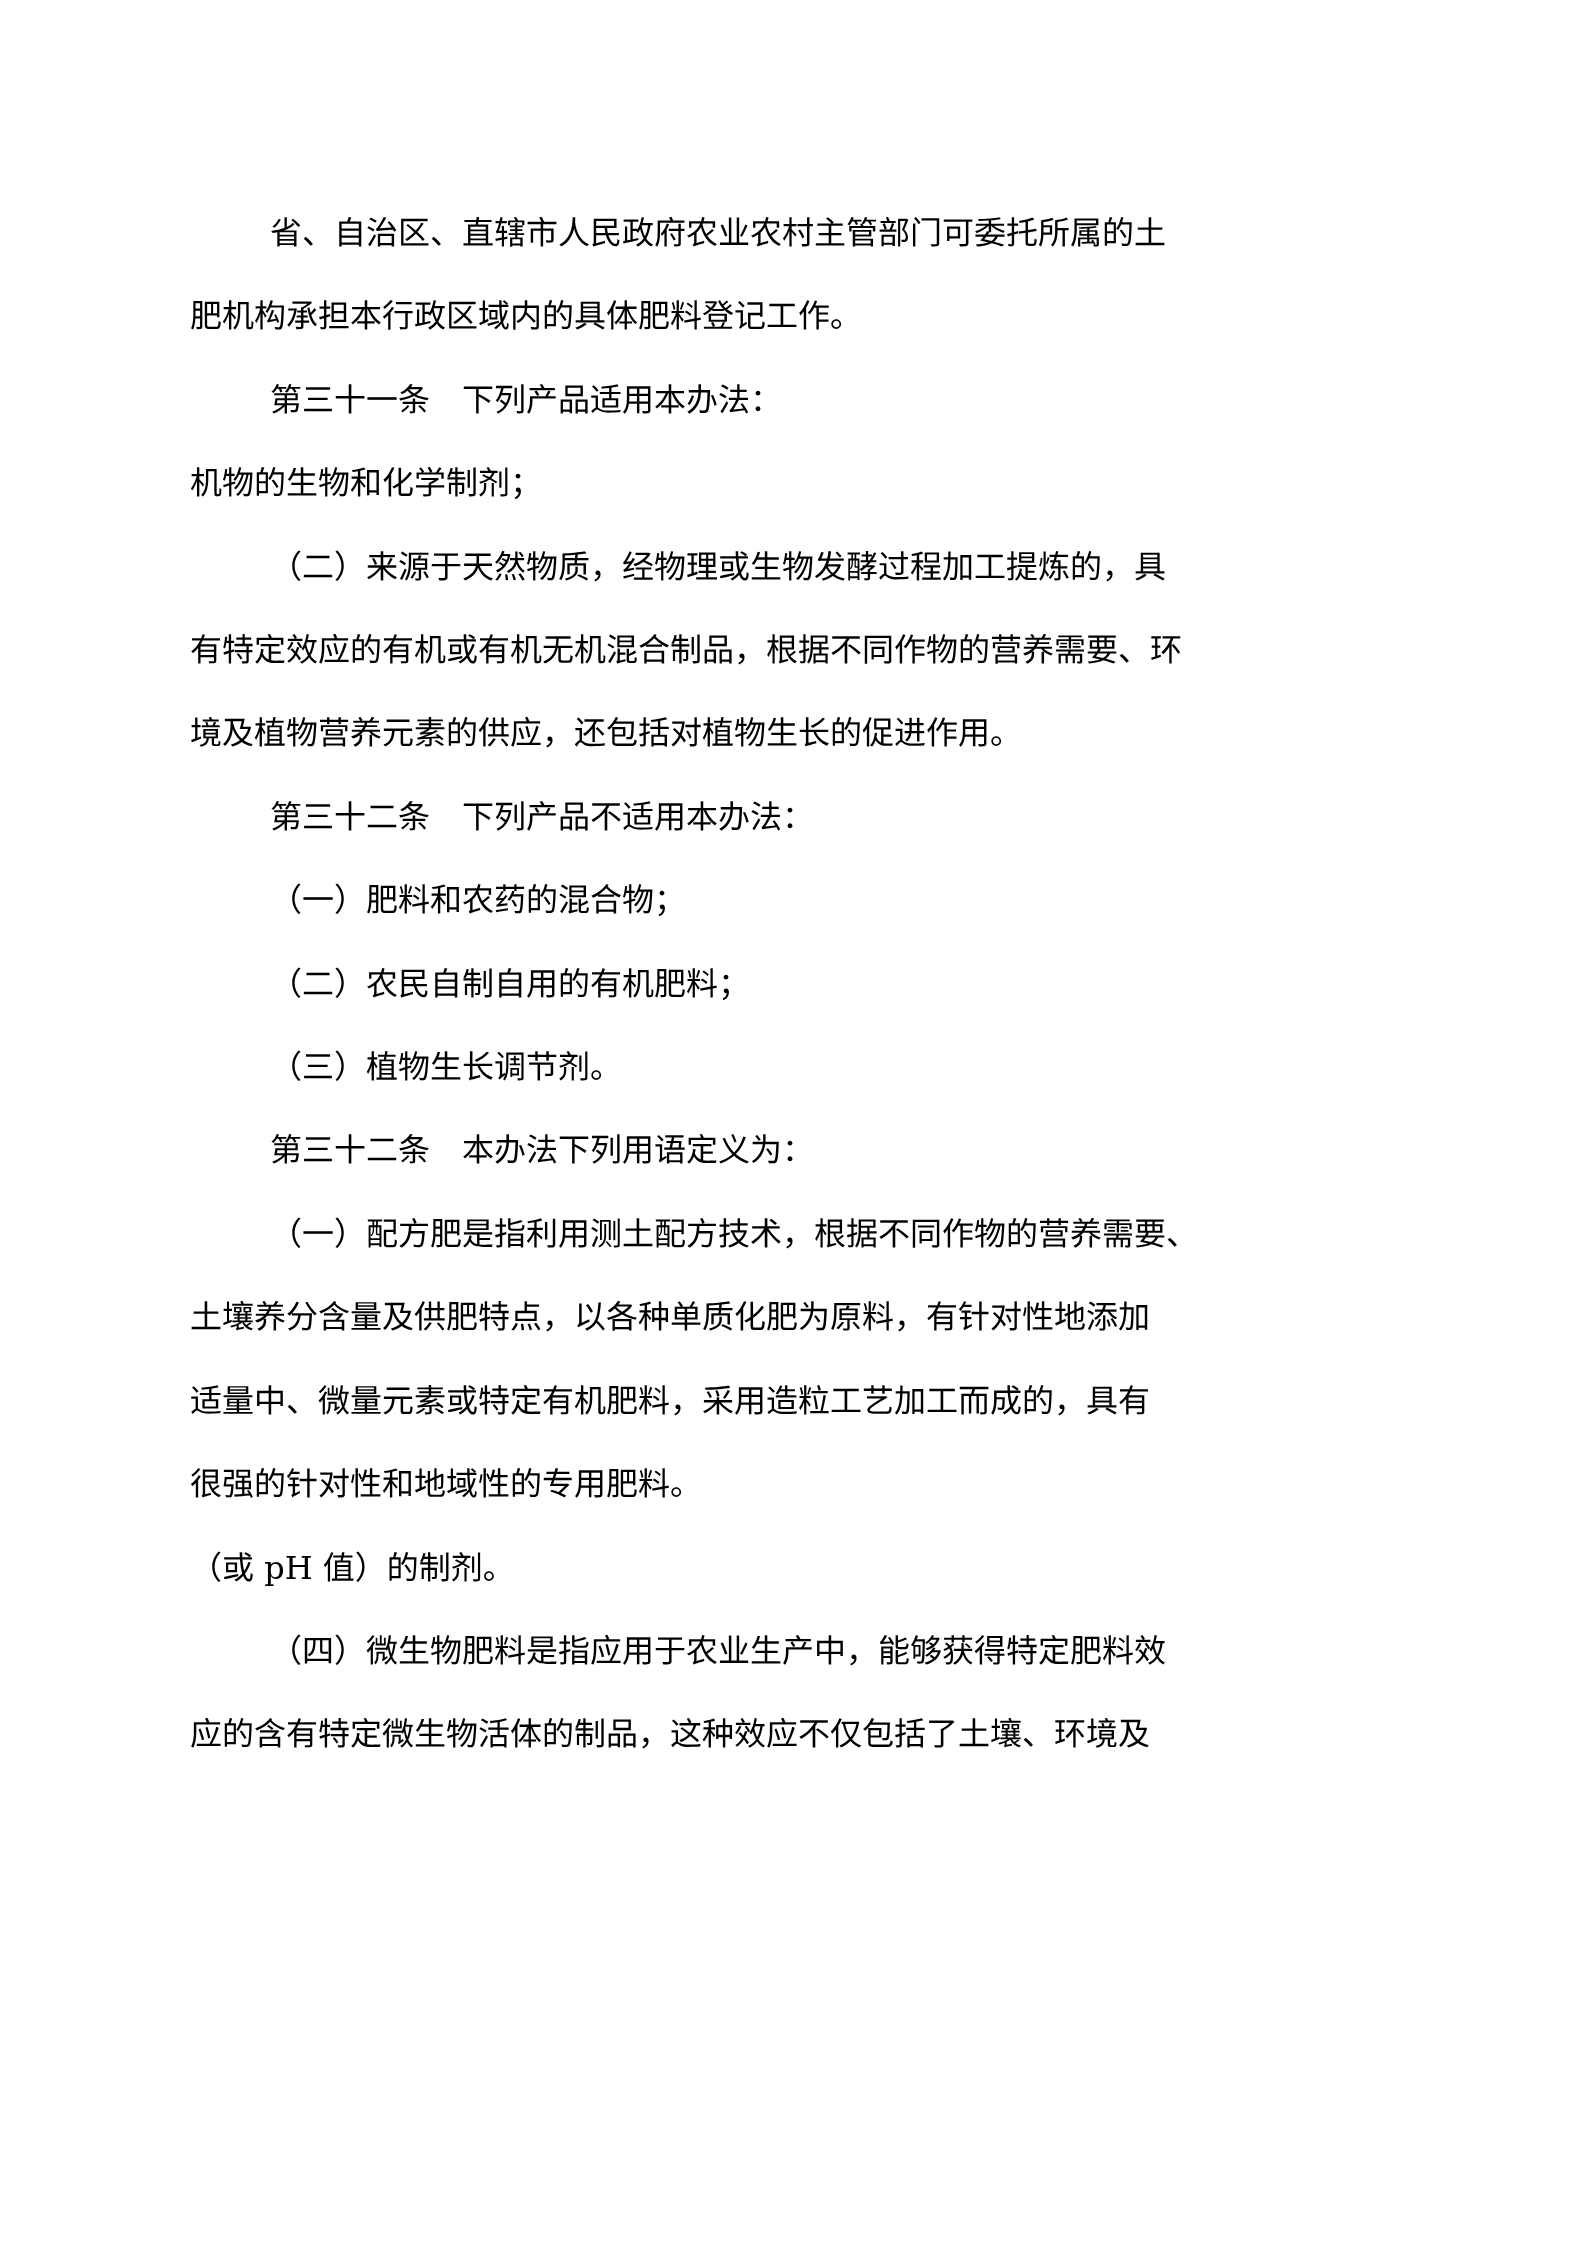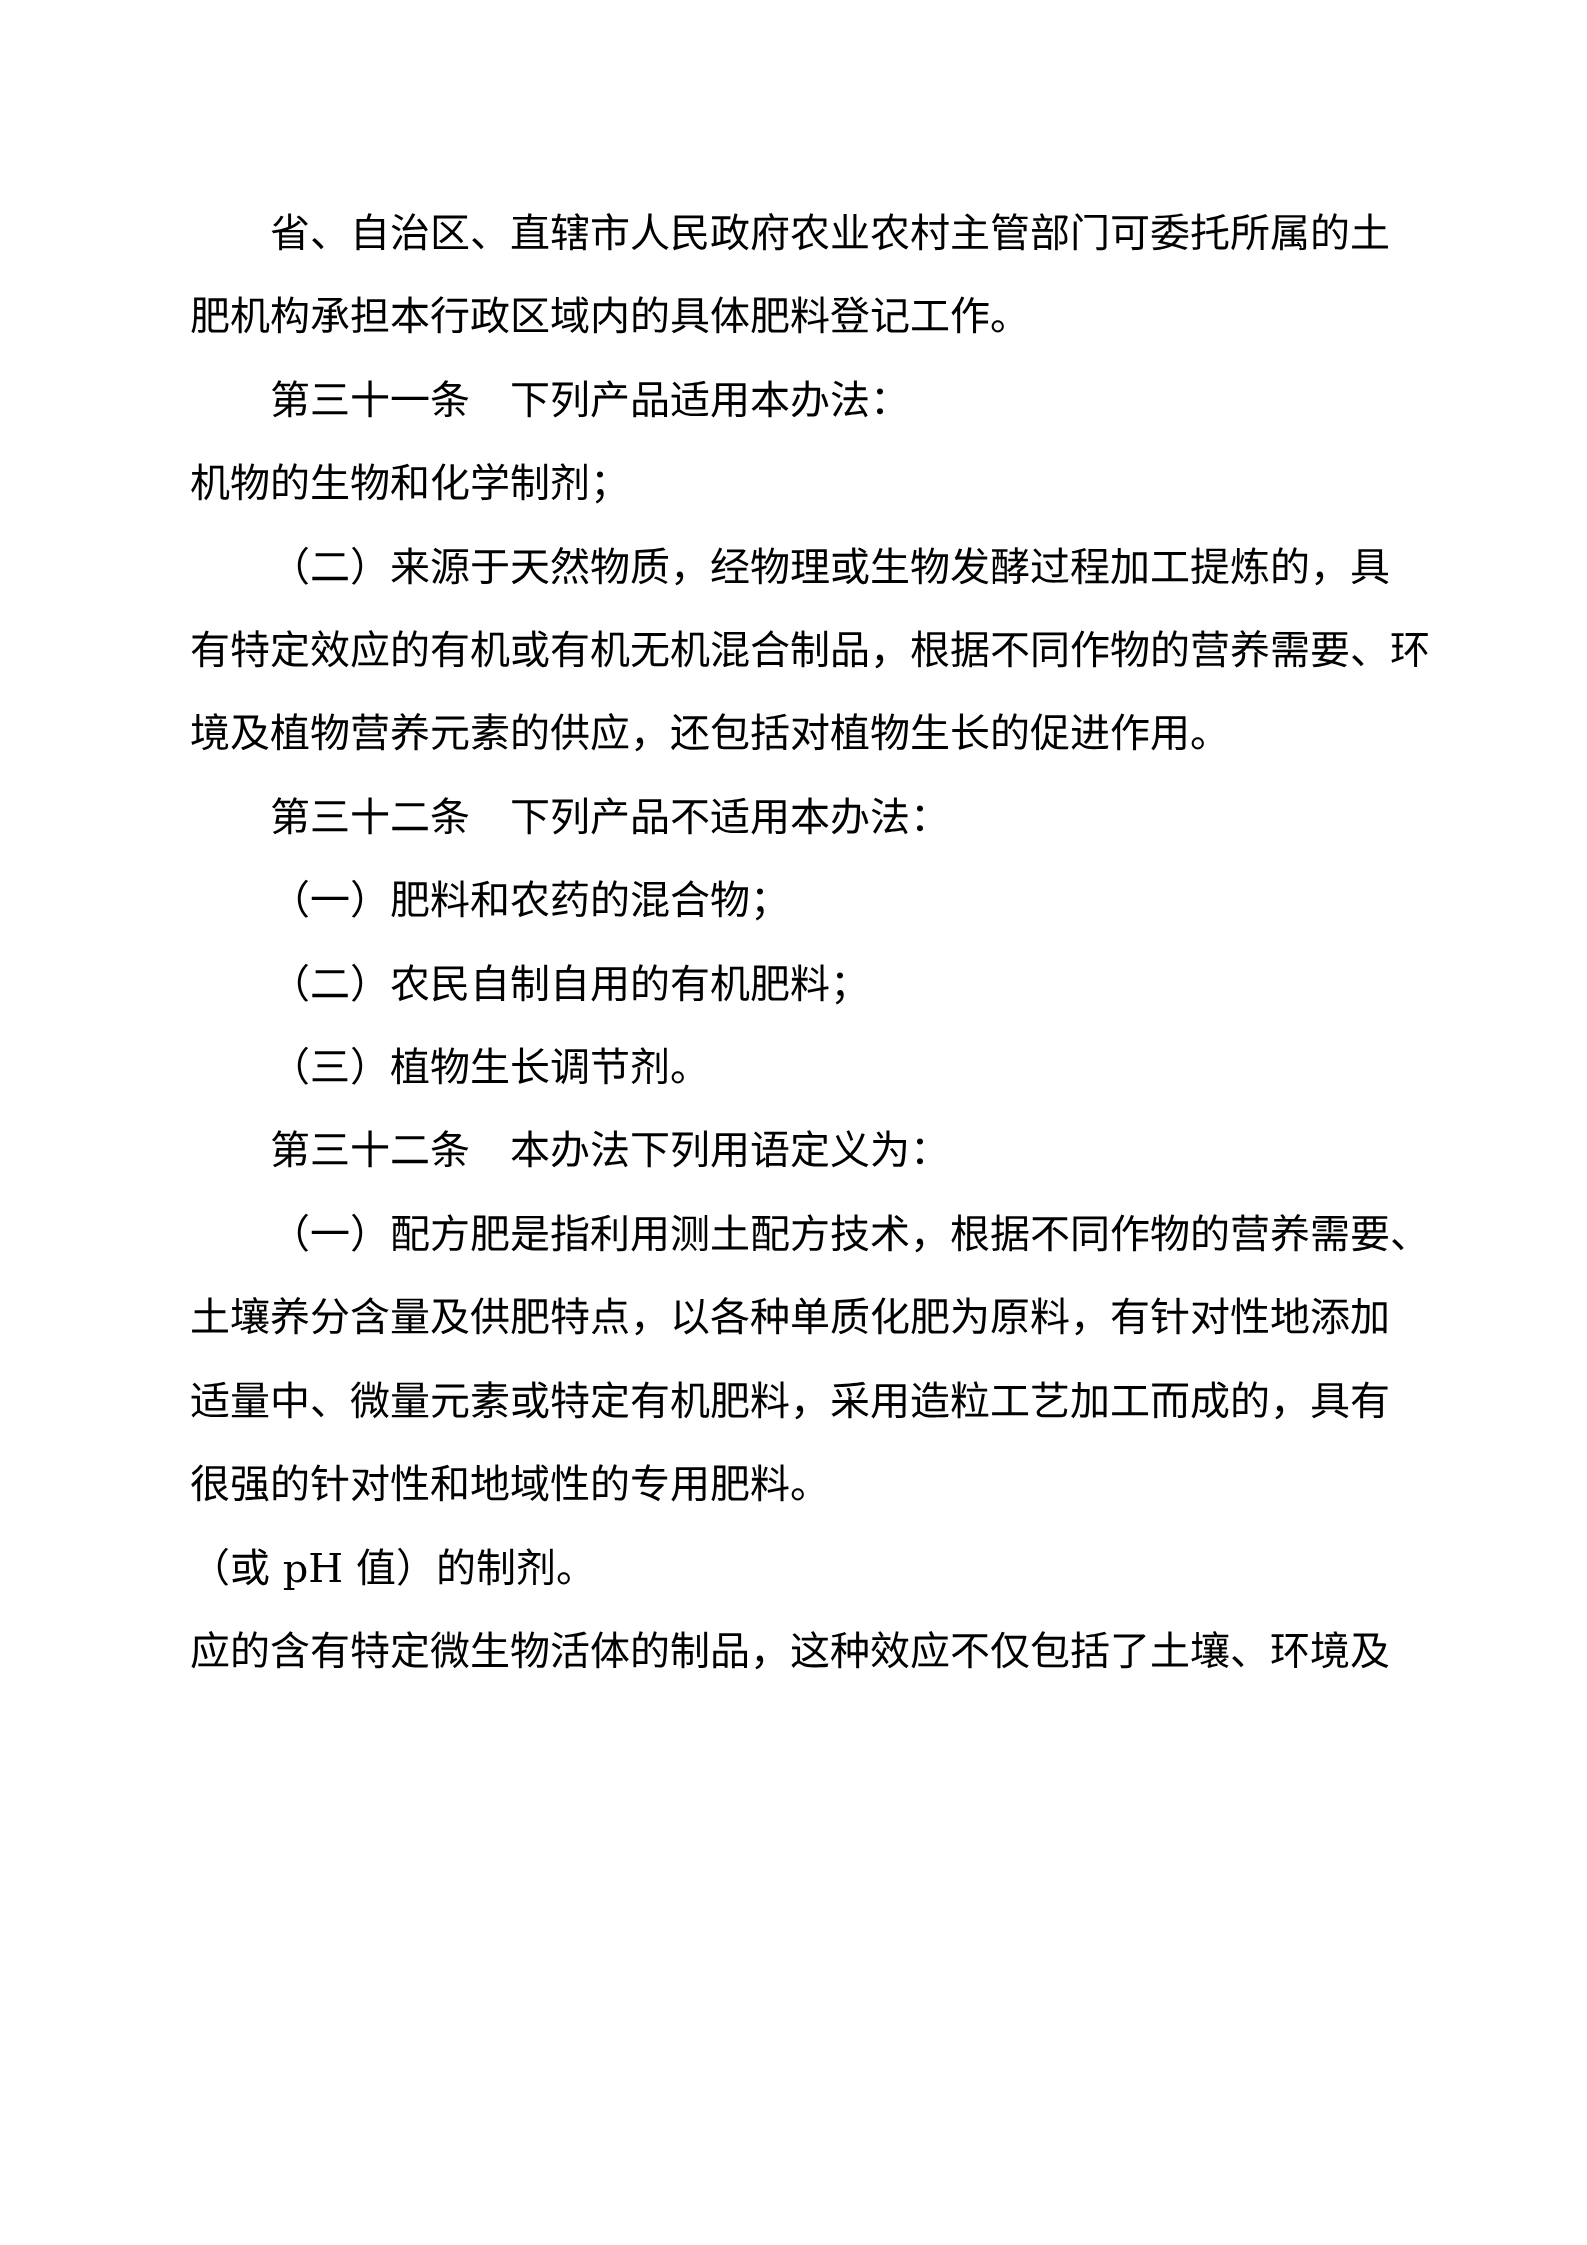--- a/index.html
+++ b/index.html
@@ -13,21 +13,21 @@
     background: #ffffff;
     overflow: hidden;
   }
   .doc {
     position: absolute;
     left: 190px;
     top: 192px;
     width: 1207px;
     color: #000000;
     font-family: "DejaVu Serif", "Liberation Serif", serif;
-    font-size: 40px;
+    font-size: 32px;
     line-height: 83.4px;
     font-weight: 400;
   }
   .para {
     margin: 0;
     padding: 0;
   }
   .line {
     white-space: nowrap;
     text-indent: 0;
@@ -87,17 +87,18 @@
       <div class="line">适量中、微量元素或特定有机肥料，采用造粒工艺加工而成的，具有</div>
       <div class="line">很强的针对性和地域性的专用肥料。</div>
     </div>
 
 
     <div class="para">
       <div class="line">（或 pH 值）的制剂。</div>
     </div>
 
     <div class="para">
+      <div class="line indent">（四）微生物肥料是指应用于农业生产中，能够获得特定肥料效</div>
       <div class="line">应的含有特定微生物活体的制品，这种效应不仅包括了土壤、环境及</div>
     </div>
 
   </div>
 </div>
 
 </body></html>

